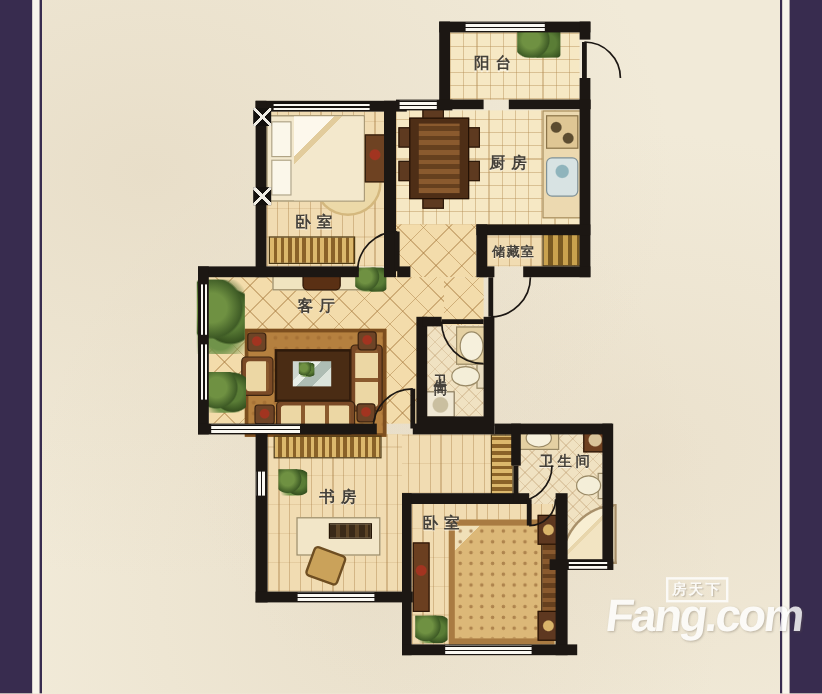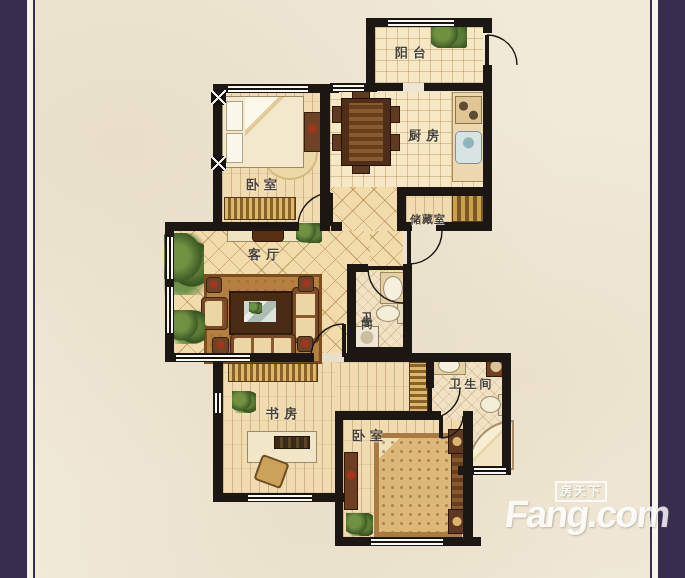--- a/index.html
+++ b/index.html
@@ -229,21 +229,21 @@
 <svg id="doors" width="685" height="578" viewBox="0 0 685 578">
   <g stroke="#1c1713" fill="none">
     <path stroke-width="1.4" d="M487,35 A30,30 0 0 1 517,65 M331,193 A33,33 0 0 0 298,226 M409,264 A33,33 0 0 0 442,231 M368,268 A35,35 0 0 0 403,303 M344,324 A33,33 0 0 0 311,357 M430,418 A30,30 0 0 0 460,388 M441,438 A22,22 0 0 0 463,416"></path>
     <path stroke-width="4" d="M487,65 L487,35 M331,226 L331,193 M409,231 L409,264 M403,268 L368,268 M344,357 L344,324 M430,388 L430,418 M441,416 L441,438"></path>
   </g>
 </svg>
 
 <div class="rlabel" style="left:385px;top:44px;width:56px">阳台</div>
 <div class="rlabel" style="left:398px;top:127px;width:56px">厨房</div>
 <div class="rlabel" style="left:236px;top:176px;width:56px">卧室</div>
-<div class="rlabel small" style="left:403px;top:212px;width:50px">储藏室</div>
+<div class="rlabel small" style="left:403px;top:202px;width:50px">储藏室</div>
 <div class="rlabel" style="left:238px;top:246px;width:56px">客厅</div>
 <div class="rlabel vert" style="left:358px;top:278px;height:58px">卫生间</div>
 <div class="rlabel" style="left:256px;top:405px;width:56px">书房</div>
 <div class="rlabel" style="left:342px;top:427px;width:56px">卧室</div>
 <div class="rlabel" style="left:441px;top:376px;width:62px;letter-spacing:3px;font-size:12px">卫生间</div>
 
 <div class="wm">
   <div class="wm-tag">房天下</div>
   <div class="wm-brand">Fang.com</div>
 </div>

